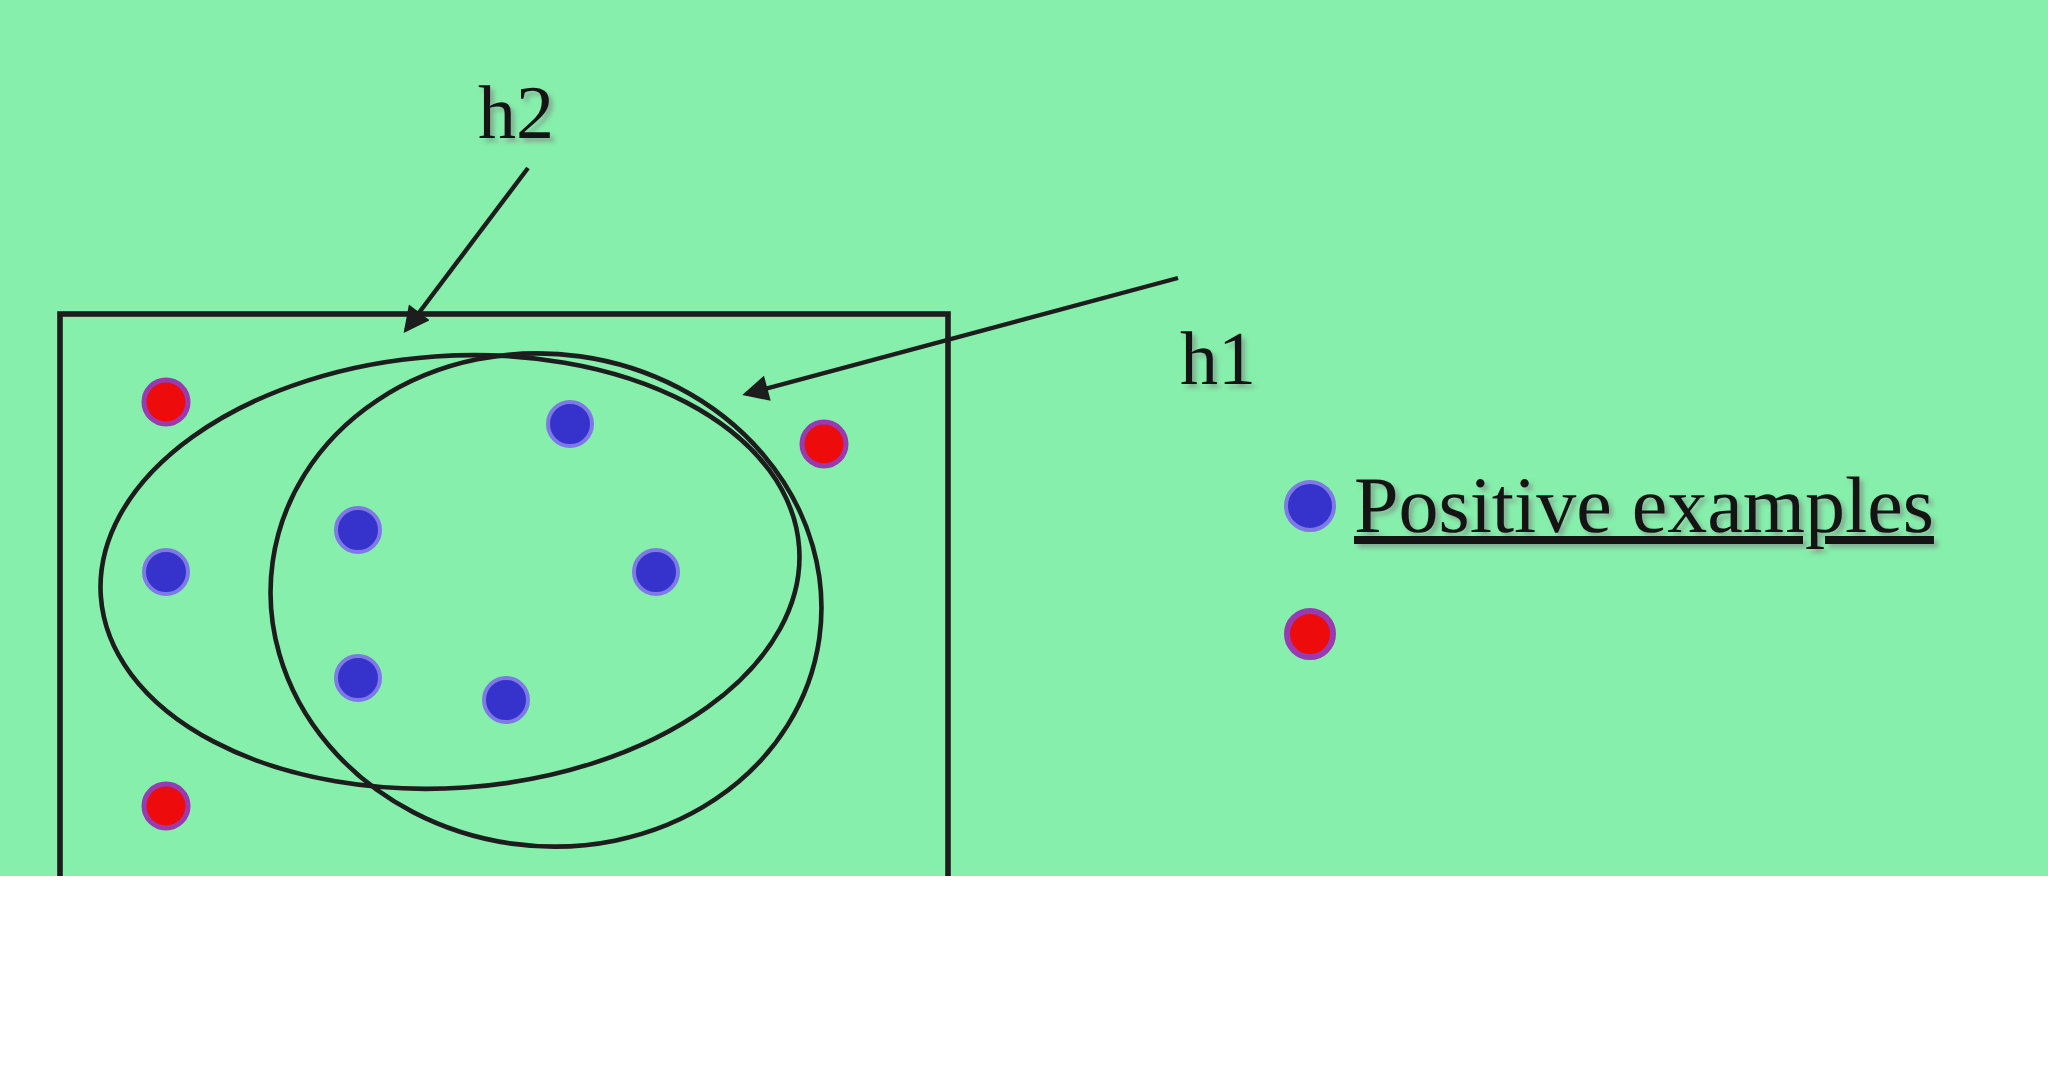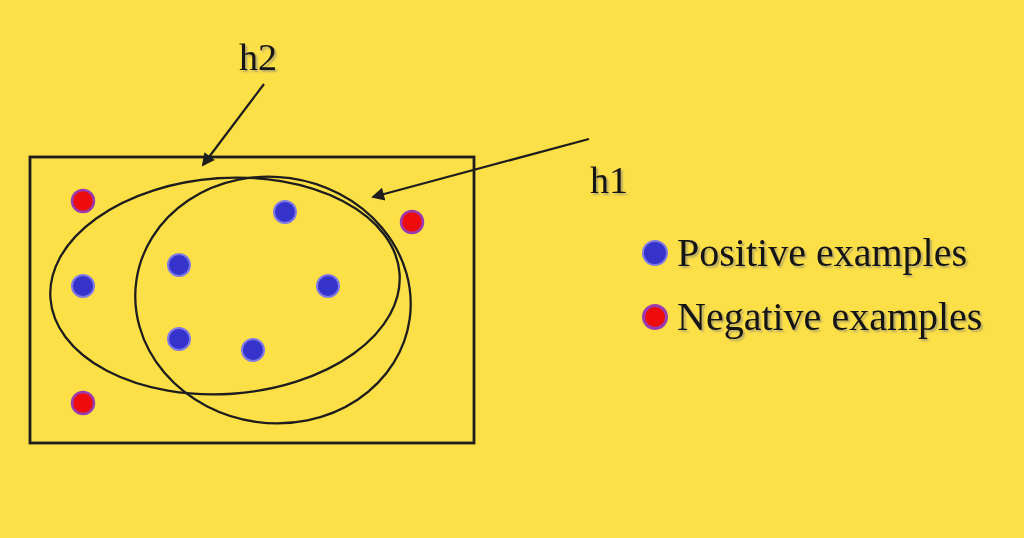--- a/index.html
+++ b/index.html
@@ -3,22 +3,22 @@
 <meta charset="utf-8">
 <style>
   html, body {
     margin: 0;
     padding: 0;
     background: #ffffff;
   }
   #stage {
     position: relative;
     width: 1024px;
-    height: 538px;
-    background: #fde047;
+    height: 438px;
+    background: #86efac;
     overflow: hidden;
     font-family: "Liberation Serif", serif;
   }
   #diagram-svg {
     position: absolute;
     left: 0;
     top: 0;
     width: 1024px;
     height: 538px;
   }
@@ -58,20 +58,21 @@
   .legend-dot.negative {
     background: #ee0b0c;
     border: 3px solid #9a3ab0;
   }
   .legend-text {
     font-size: 40px;
     line-height: 1.1;
     color: #141414;
     text-shadow: 2px 2px 2px rgba(125,125,125,0.55);
     white-space: nowrap;
+    text-decoration: underline;
   }
   .source-caption {
     position: absolute;
     left: 0;
     top: 499px;
     width: 1024px;
     text-align: center;
     font-family: "Liberation Sans", sans-serif;
     font-size: 14.5px;
     color: #3c3c3c;
@@ -107,18 +108,17 @@
   <div class="h-label" id="h2-label">h2</div>
   <div class="h-label" id="h1-label">h1</div>
 
   <div class="legend">
     <div class="legend-row">
       <span class="legend-dot positive"></span>
       <span class="legend-text">Positive examples</span>
     </div>
     <div class="legend-row">
       <span class="legend-dot negative"></span>
-      <span class="legend-text">Negative examples</span>
     </div>
   </div>
 
 
 </div>
 
 </body></html>

